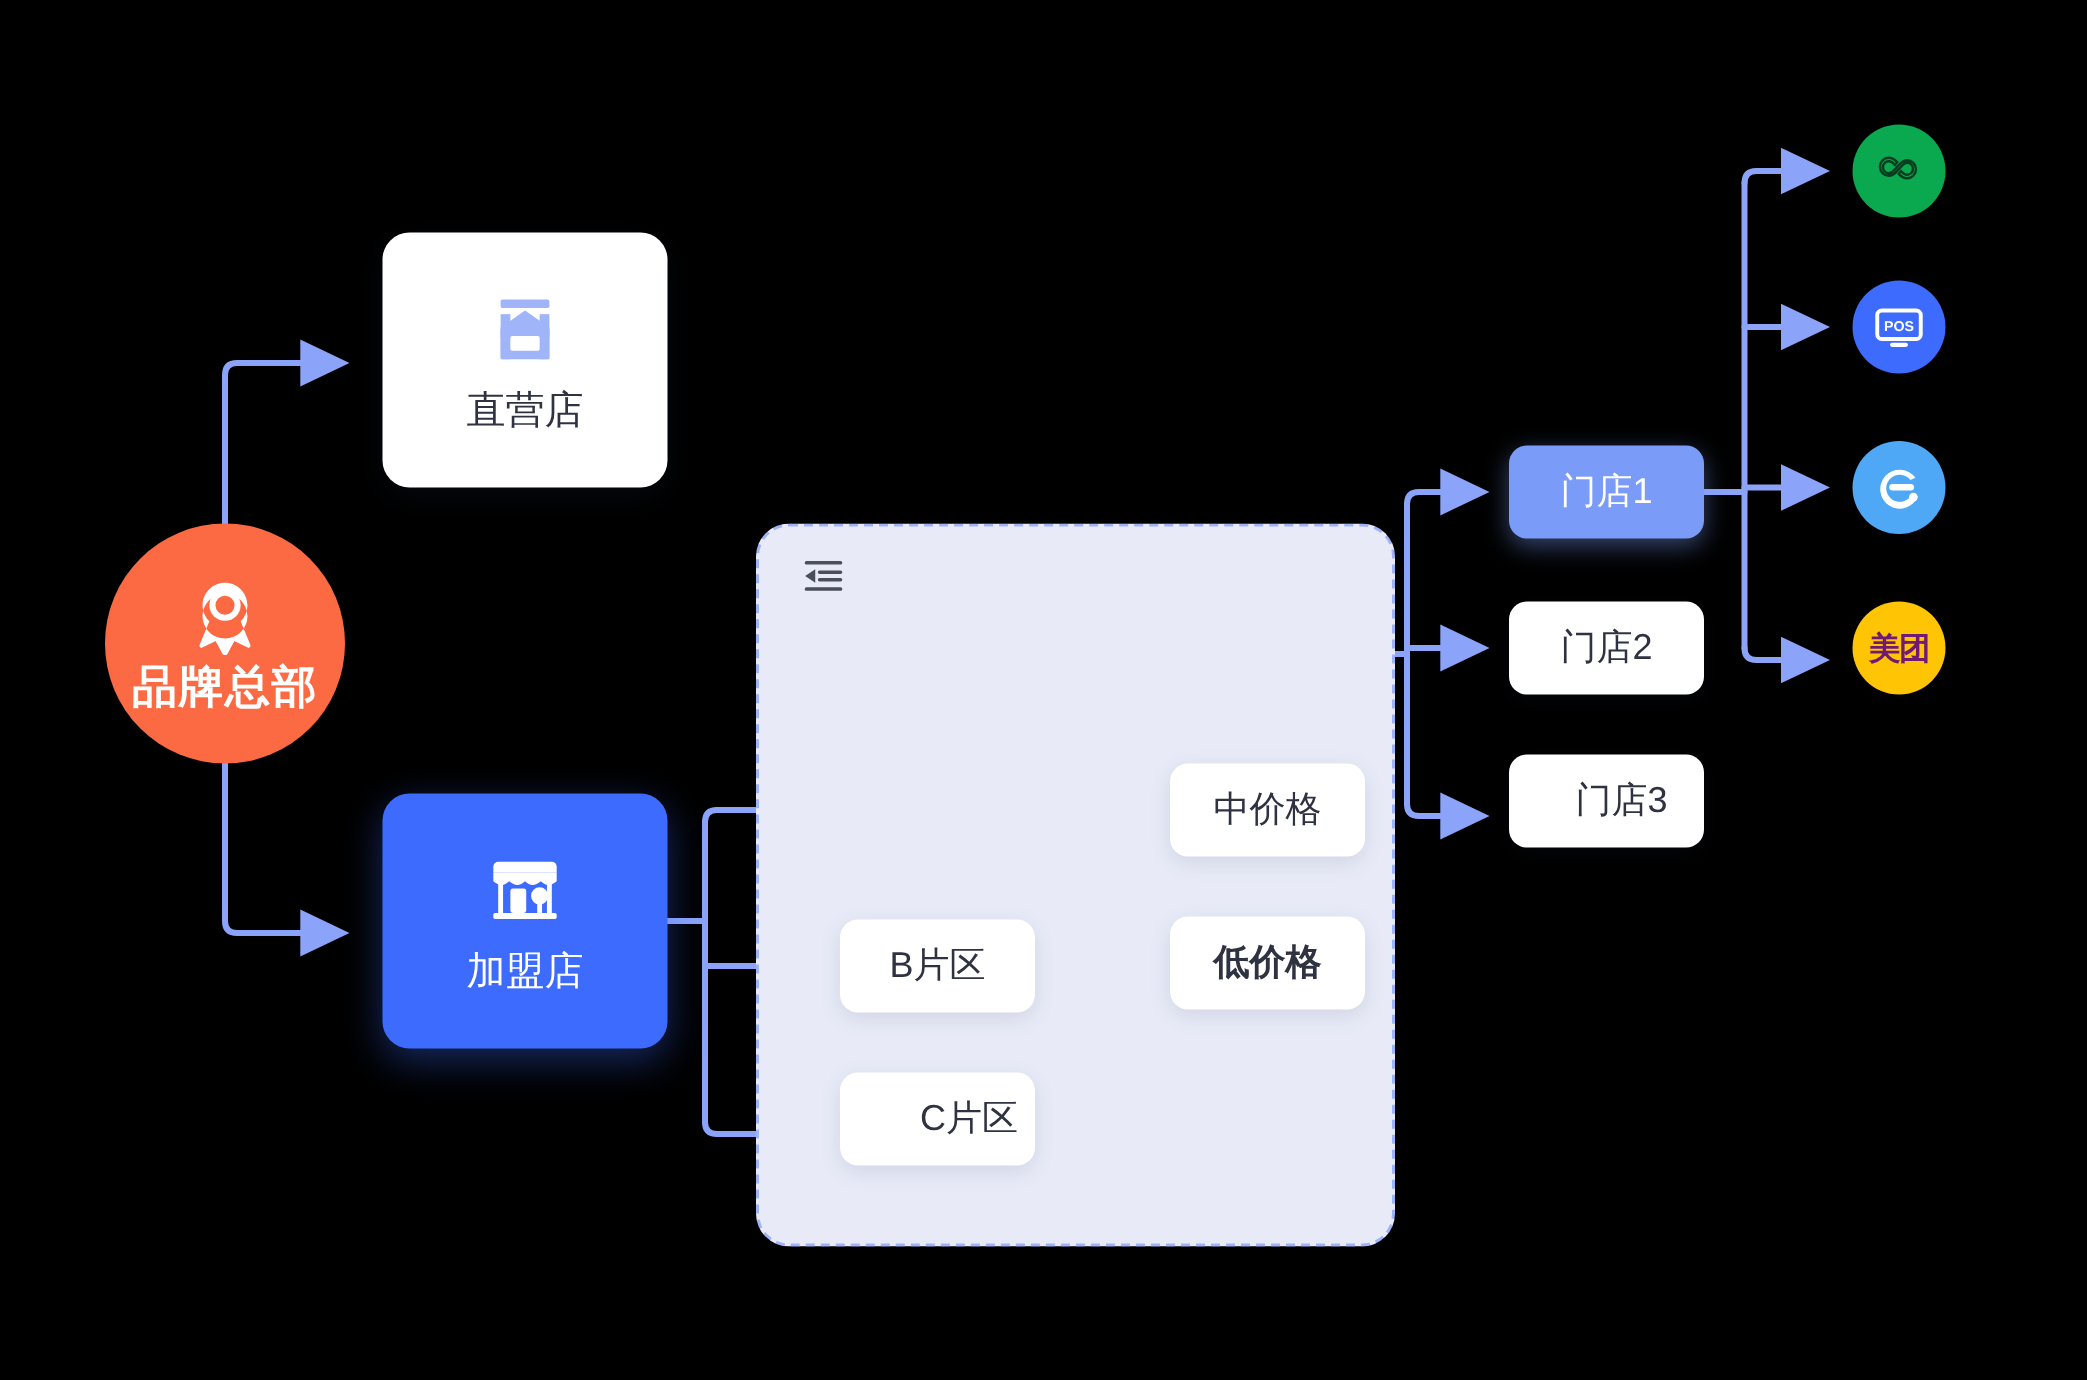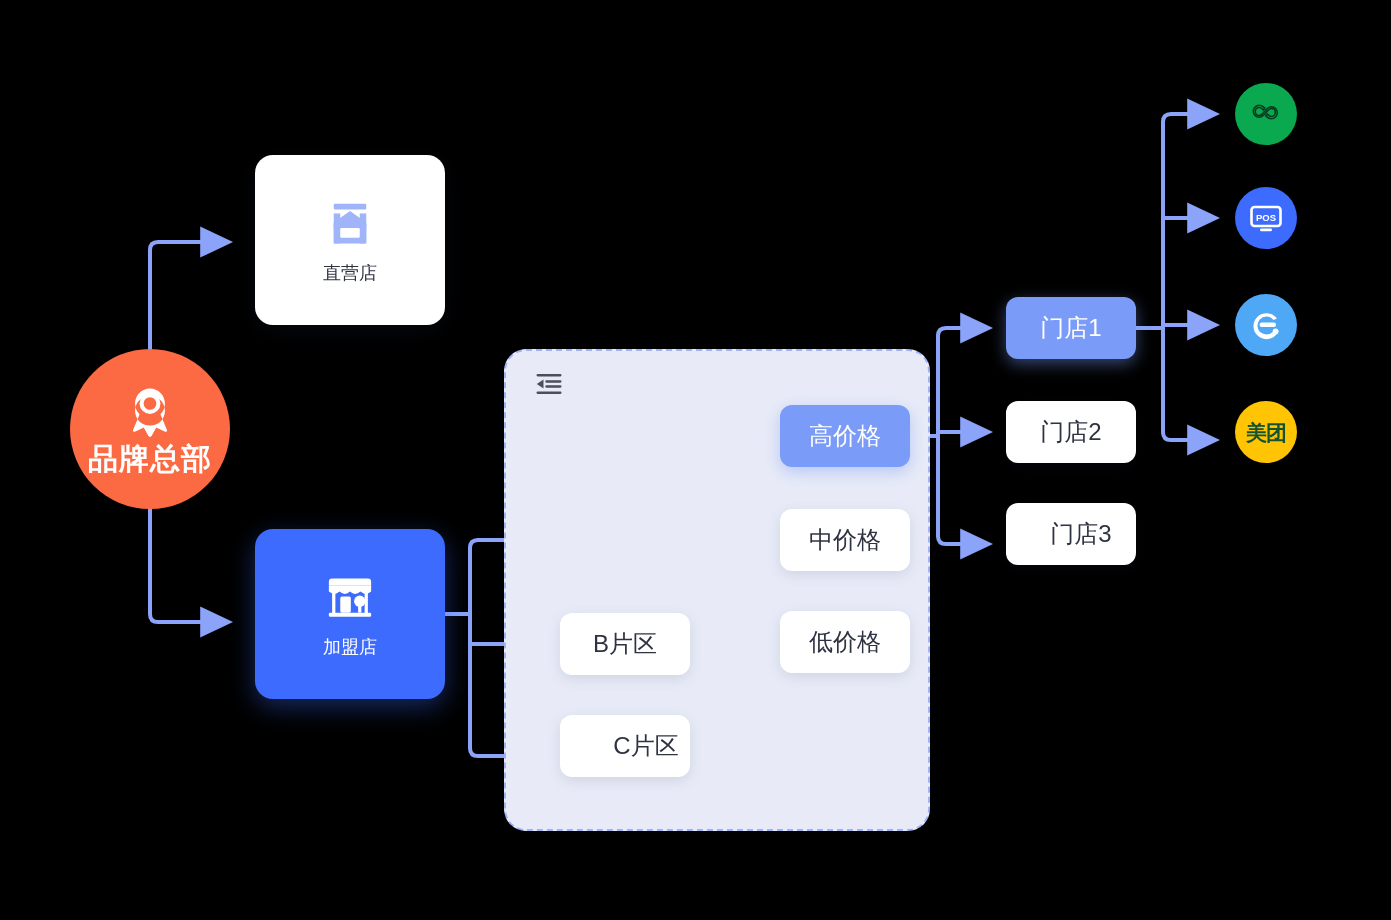--- a/index.html
+++ b/index.html
@@ -60,21 +60,21 @@
   }
 
   
   .store-card {
     width: 190px;
     height: 170px;
     border-radius: 18px;
     gap: 14px;
   }
   .store-card .card-label {
-    font-size: 18px;
+    font-size: 26px;
     line-height: 1;
     font-weight: 400;
   }
   .store-card .card-icon {
     width: 52px;
     height: 52px;
     display: block;
   }
   .card-direct {
     left: 255px;
@@ -130,21 +130,21 @@
   }
 
   .area-pill { width: 130px; height: 62px; left: 560px; }
   .area-a { top: 509px; }
   .area-b { top: 613px; }
   .area-c { top: 715px; padding-left: 42px; }
 
   .price-pill { width: 130px; height: 62px; left: 780px; }
   .price-high { top: 405px; }
   .price-mid  { top: 509px; }
-  .price-low  { top: 611px; }
+  .price-low  { top: 611px; font-weight: bold; }
 
   .shop-pill { width: 130px; height: 62px; left: 1006px; }
   .shop-1 { top: 297px; align-items: center; }
   .shop-2 { top: 401px; }
   .shop-3 { top: 503px; padding-left: 20px; }
 
   
   .platform {
     width: 62px;
     height: 62px;
@@ -152,21 +152,21 @@
     left: 1235px;
   }
   .plat-1 { top: 83px;  background: #0aa84f; }
   .plat-2 { top: 187px; background: #3d6bfd; }
   .plat-3 { top: 294px; background: #4fa8f5; }
   .plat-4 { top: 401px; background: #ffc403; }
   .platform svg { width: 40px; height: 40px; display: block; }
   .platform .meituan-text {
     font-size: 21px;
     font-weight: 700;
-    color: #14532d;
+    color: #701a75;
     line-height: 1;
     letter-spacing: -1px;
   }
 </style>
 </head>
 <body>
 
 <div id="stage">
 
   <svg id="wires" viewBox="0 0 1391 920" xmlns="http://www.w3.org/2000/svg">
@@ -266,23 +266,20 @@
     </svg>
   </div>
 
   <div class="node pill pill-plain area-pill area-b">
     <span>B片区</span>
   </div>
   <div class="node pill pill-plain area-pill area-c">
     <span>C片区</span>
   </div>
 
-  <div class="node pill pill-active price-pill price-high">
-    <span>高价格</span>
-  </div>
   <div class="node pill pill-plain price-pill price-mid">
     <span>中价格</span>
   </div>
   <div class="node pill pill-plain price-pill price-low">
     <span>低价格</span>
   </div>
 
   <div class="node pill pill-active shop-pill shop-1">
     <span>门店1</span>
   </div>

